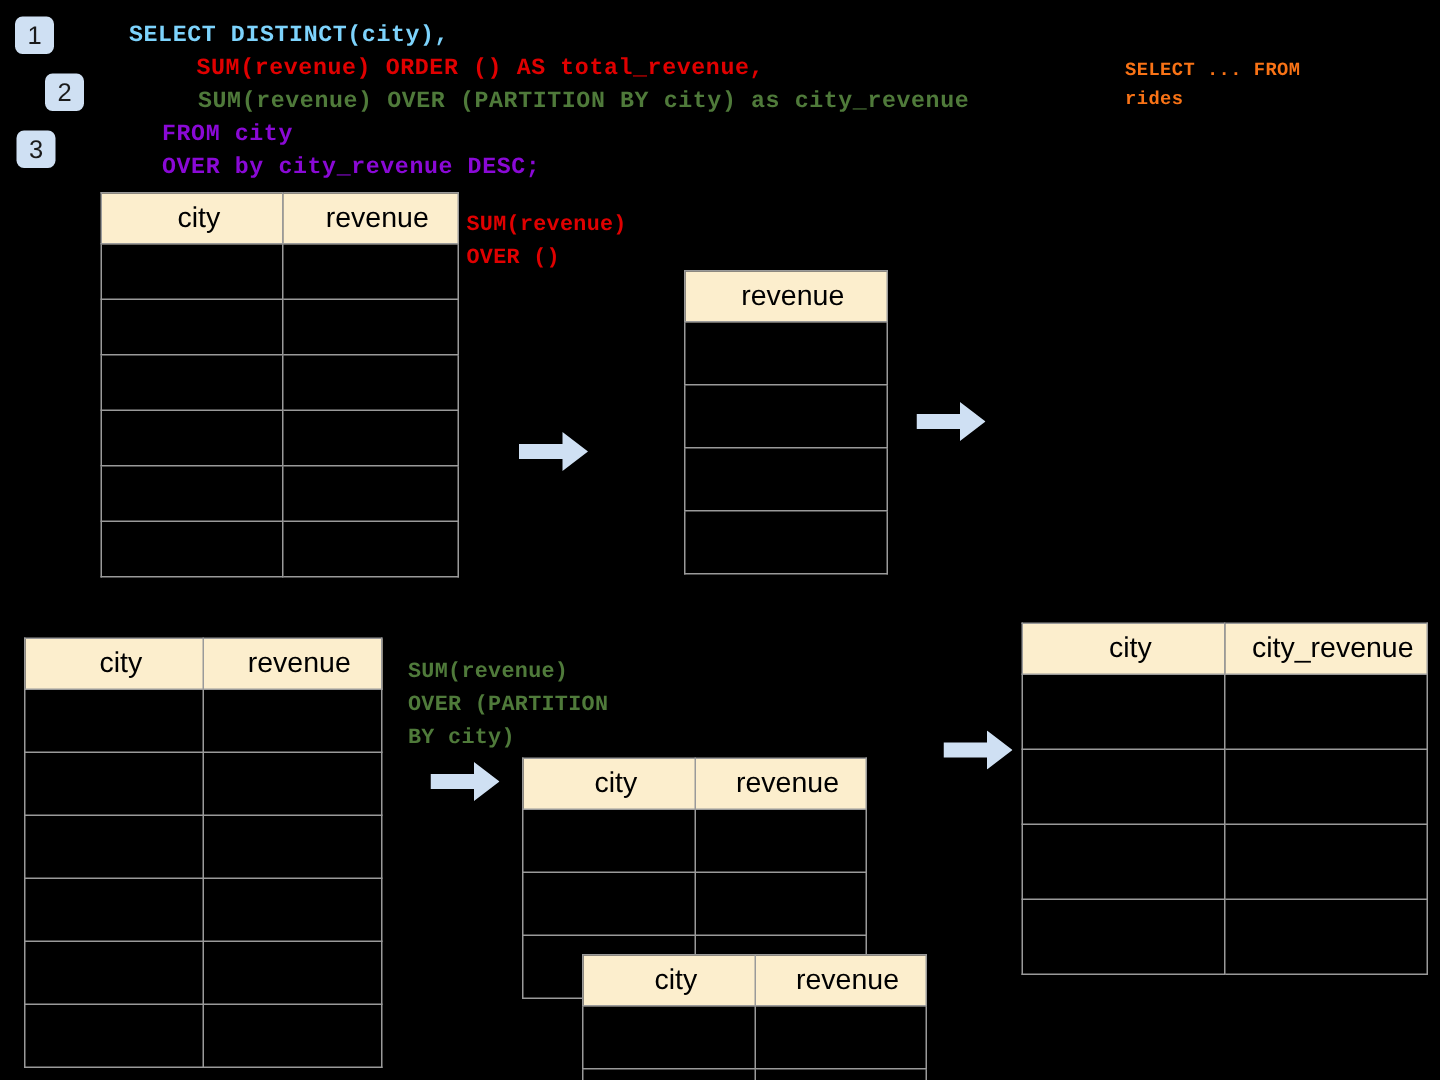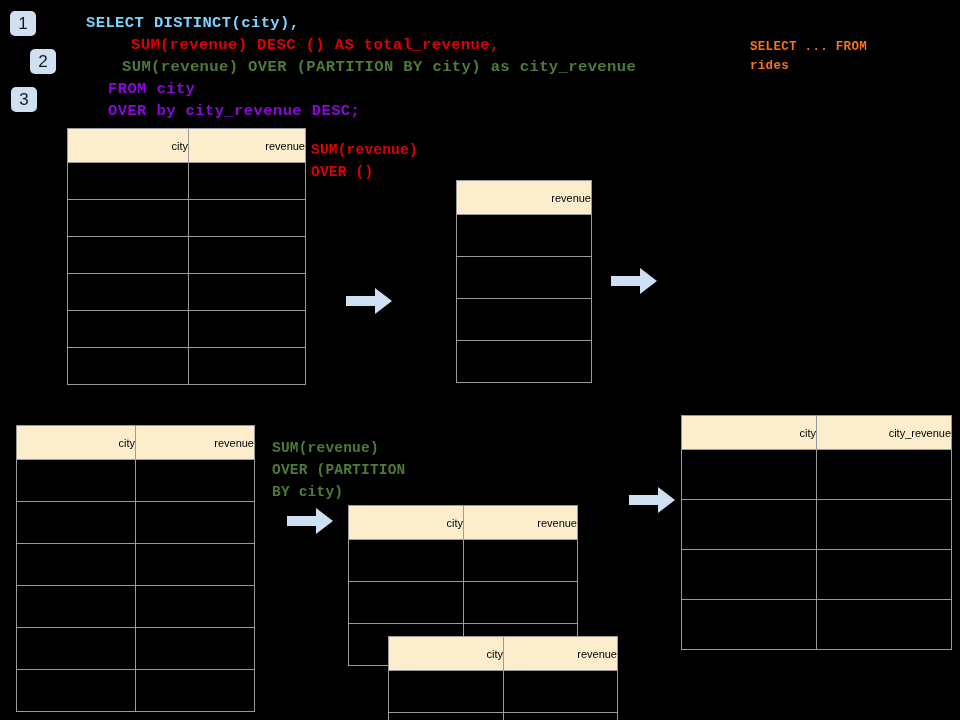--- a/index.html
+++ b/index.html
@@ -74,22 +74,22 @@
     border: 1px solid #9a9a9a;
     padding: 0;
     background: #000000;
   }
   .tbl th {
     border: 1px solid #9a9a9a;
     background: #fceecd;
     color: #000000;
     font-family: "Liberation Sans", sans-serif;
     font-weight: normal;
-    font-size: 11px;
-    text-align: right;
+    font-size: 19px;
+    text-align: center;
     padding: 0 0 0 9px;
     height: 34px;
     box-sizing: border-box;
     margin-top: 44px;
   }
 
   
   .arrow {
     position: absolute;
   }
@@ -100,22 +100,22 @@
 <div id="stage">
 
   <div id="badges-layer">
       <div class="badge" style="left: 10px; top: 11px; background: rgb(207, 224, 243); color: rgb(26, 26, 26);">1</div>
       <div class="badge" style="left: 30px; top: 49px; background: rgb(207, 224, 243); color: rgb(26, 26, 26);">2</div>
       <div class="badge" style="left: 11px; top: 87px; background: rgb(207, 224, 243); color: rgb(26, 26, 26);">3</div>
     </div>
 
   <div id="sql-layer">
       <div class="code-line" style="left: 86px; top: 14px; color: #7dd3fc;">SELECT DISTINCT(city),</div>
-      <div class="code-line" style="left: 131px; top: 36px; color: rgb(224, 0, 0);">SUM(revenue) DESC () AS total_revenue,</div>
-      <div class="code-line" style="left: 122px; top: 58px; color: rgb(79, 122, 58);">SUM(revenue) OVER (PARTITION BY city) as city_revenue</div>
+      <div class="code-line" style="left: 131px; top: 36px; color: rgb(224, 0, 0);">SUM(revenue) ORDER () AS total_revenue,</div>
+      <div class="code-line" style="left: 132px; top: 58px; color: rgb(79, 122, 58);">SUM(revenue) OVER (PARTITION BY city) as city_revenue</div>
       <div class="code-line" style="left: 108px; top: 80px; color: rgb(138, 9, 214);">FROM city</div>
       <div class="code-line" style="left: 108px; top: 102px; color: rgb(138, 9, 214);">OVER by city_revenue DESC;</div>
       <div class="code-side" style="left: 750px; top: 38px; color: #f97316;">SELECT ... FROM
 rides</div>
     </div>
 
   <div id="annot-layer">
       <div class="annot" style="left: 311px; top: 139px; color: rgb(224, 0, 0);">SUM(revenue)
 OVER ()</div>
       <div class="annot" style="left: 272px; top: 437px; color: rgb(79, 122, 58);">SUM(revenue)

